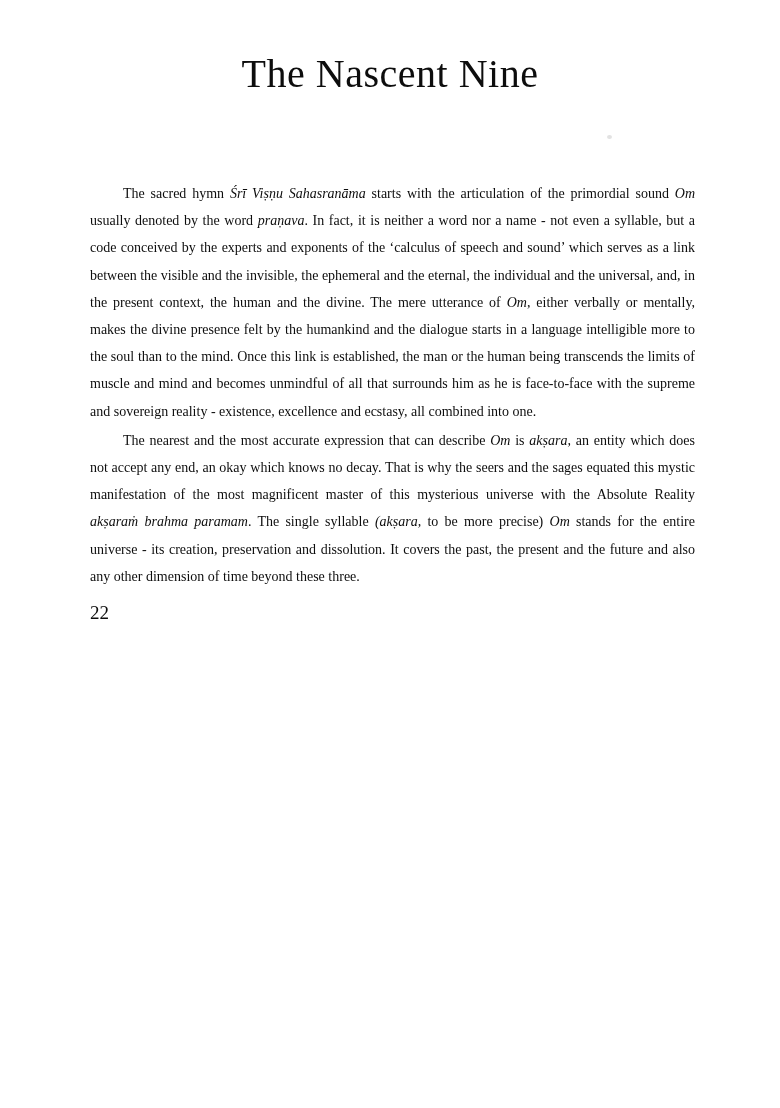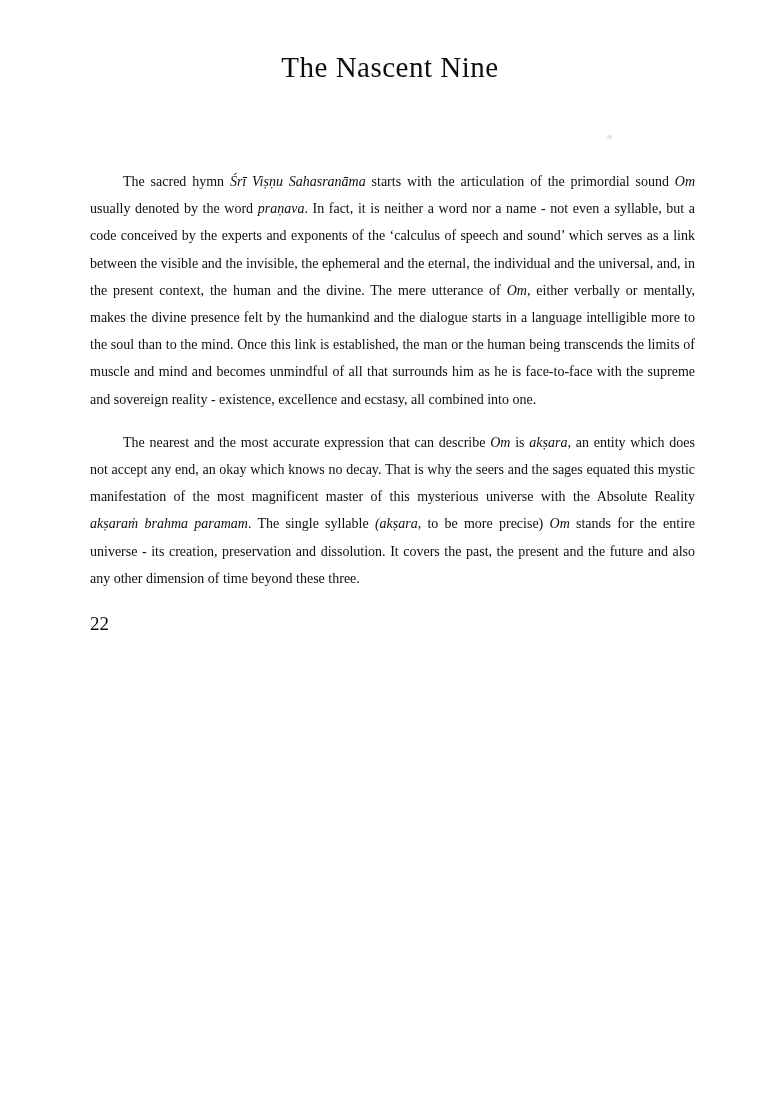--- a/index.html
+++ b/index.html
@@ -14,45 +14,45 @@
     background: #ffffff;
     color: #0d0d0d;
     font-family: "Liberation Serif", "DejaVu Serif", serif;
     overflow: hidden;
     box-sizing: border-box;
   }
   .title {
     margin: 0;
     padding-top: 52px;
     text-align: center;
-    font-size: 29px;
+    font-size: 40px;
     font-weight: 400;
     line-height: 1.1;
     letter-spacing: 0.5px;
     color: #0d0d0d;
   }
   .content {
     margin: 84px 85px 0 90px;
     font-size: 14px;
     line-height: 27.2px;
     text-align: justify;
     color: #0d0d0d;
   }
   .para {
     margin: 0;
     text-indent: 33px;
   }
   .para + .para {
-    margin-top: 16px;
+    margin-top: 2px;
   }
   .para i {
     font-style: italic;
   }
   .pagenum {
-    margin: 21px 0 0 90px;
+    margin: 12px 0 0 90px;
     font-size: 19px;
     line-height: 1.2;
     color: #0d0d0d;
   }
   .speck {
     position: absolute;
     left: 607px;
     top: 135px;
     width: 5px;
     height: 4px;

